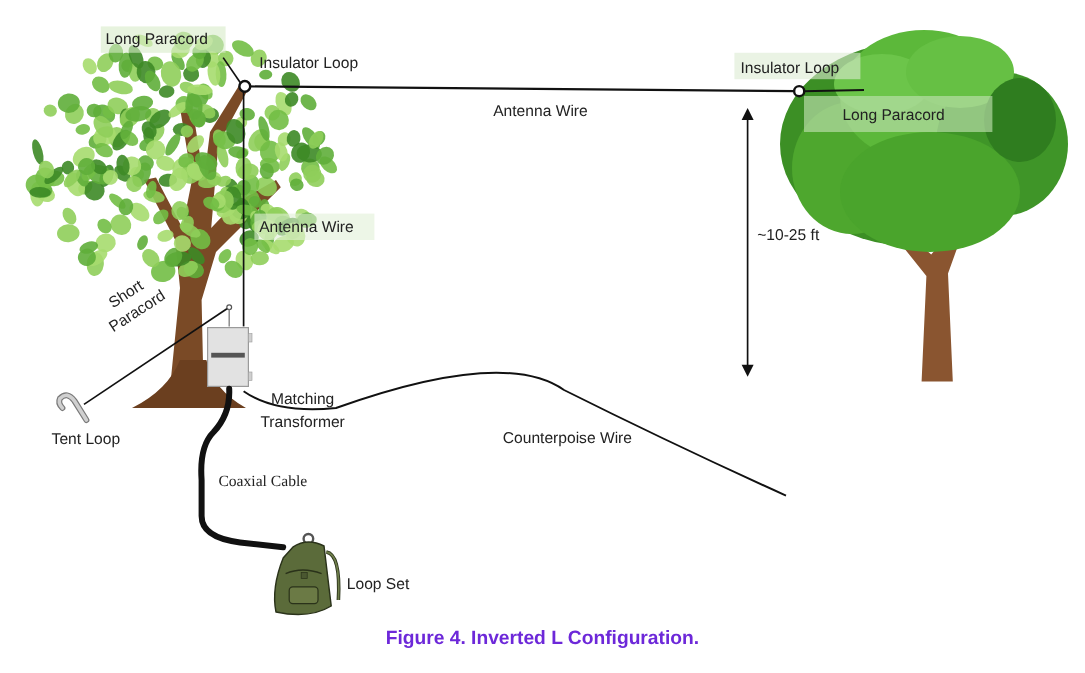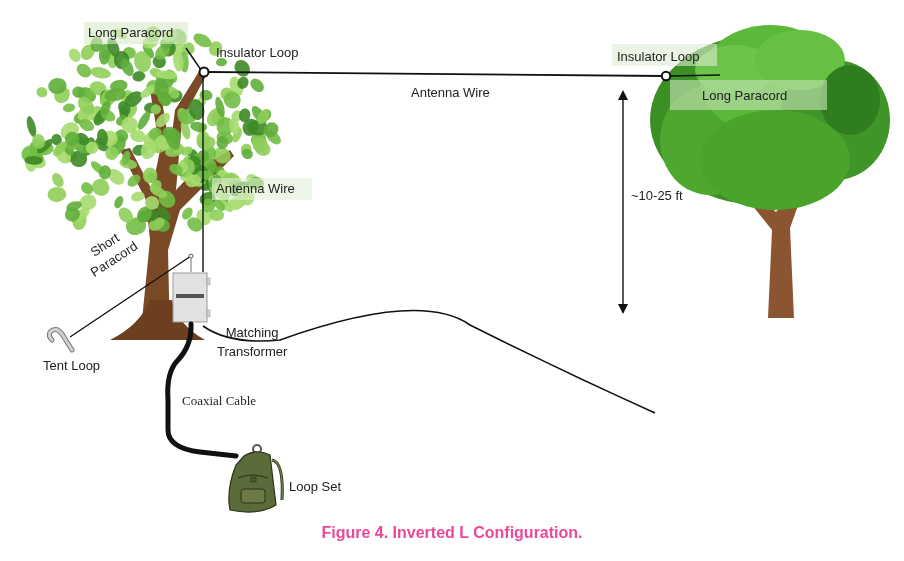--- a/index.html
+++ b/index.html
@@ -2,21 +2,21 @@
 <html><head>
 <meta charset="utf-8">
 <style>
   html, body { margin: 0; padding: 0; background: #ffffff; }
   body { width: 904px; height: 561px; position: relative; overflow: hidden;
          font-family: "Liberation Sans", "DejaVu Sans", sans-serif; }
   #diagram { position: absolute; left: 0; top: 0; width: 904px; height: 561px; }
   .lbl { position: absolute; font-size: 13px; color: #222; white-space: nowrap; line-height: 15px; }
   .lbl.center { text-align: center; }
   .caption { position: absolute; left: 0; width: 904px; top: 524px; text-align: center;
-             font-size: 16px; font-weight: bold; color: #ec4899; }
+             font-size: 16px; font-weight: bold; color: #6d28d9; }
 </style>
 </head>
 <body>
 
 <svg id="diagram" viewBox="0 0 904 561" xmlns="http://www.w3.org/2000/svg">
 
   <g>
     <g>
       <path d="M140 340 L150 240 L146 200 L120 150 L130 148 L152 190 L160 150 L150 90 L160 88 L170 150 L175 110 L200 70 L207 74 L182 120 L176 190 L195 170 L230 150 L234 156 L180 210 L168 250 L170 340 Z" fill="#7a4a26"></path>
       <path d="M110 340 Q140 325 150 300 L172 300 Q178 325 205 340 Z" fill="#6b3f1f"></path>
@@ -325,17 +325,18 @@
 <div class="lbl center" style="left:78px; top:252px; transform: rotate(-33deg); transform-origin: left top; line-height:17px;">
   <div>Short</div>
   <div>Paracord</div>
 </div>
 <div class="lbl center" style="left:217px; top:279px; line-height:19px;margin-top:44px;">
   <div>Matching</div>
   <div>Transformer</div>
 </div>
 <div class="lbl" style="left:43px; top:358px;">Tent Loop</div>
 <div class="lbl center" style="left:419px; top:355px; line-height:19px;">
+  <div>Counterpoise Wire</div>
 </div>
 <div class="lbl" style="left:182px; top:393px;font-family:Liberation Serif, serif;">Coaxial Cable</div>
 <div class="lbl" style="left:289px; top:479px;">Loop Set</div>
 
 <div class="caption">Figure 4. Inverted L Configuration.</div>
 
 </body></html>

